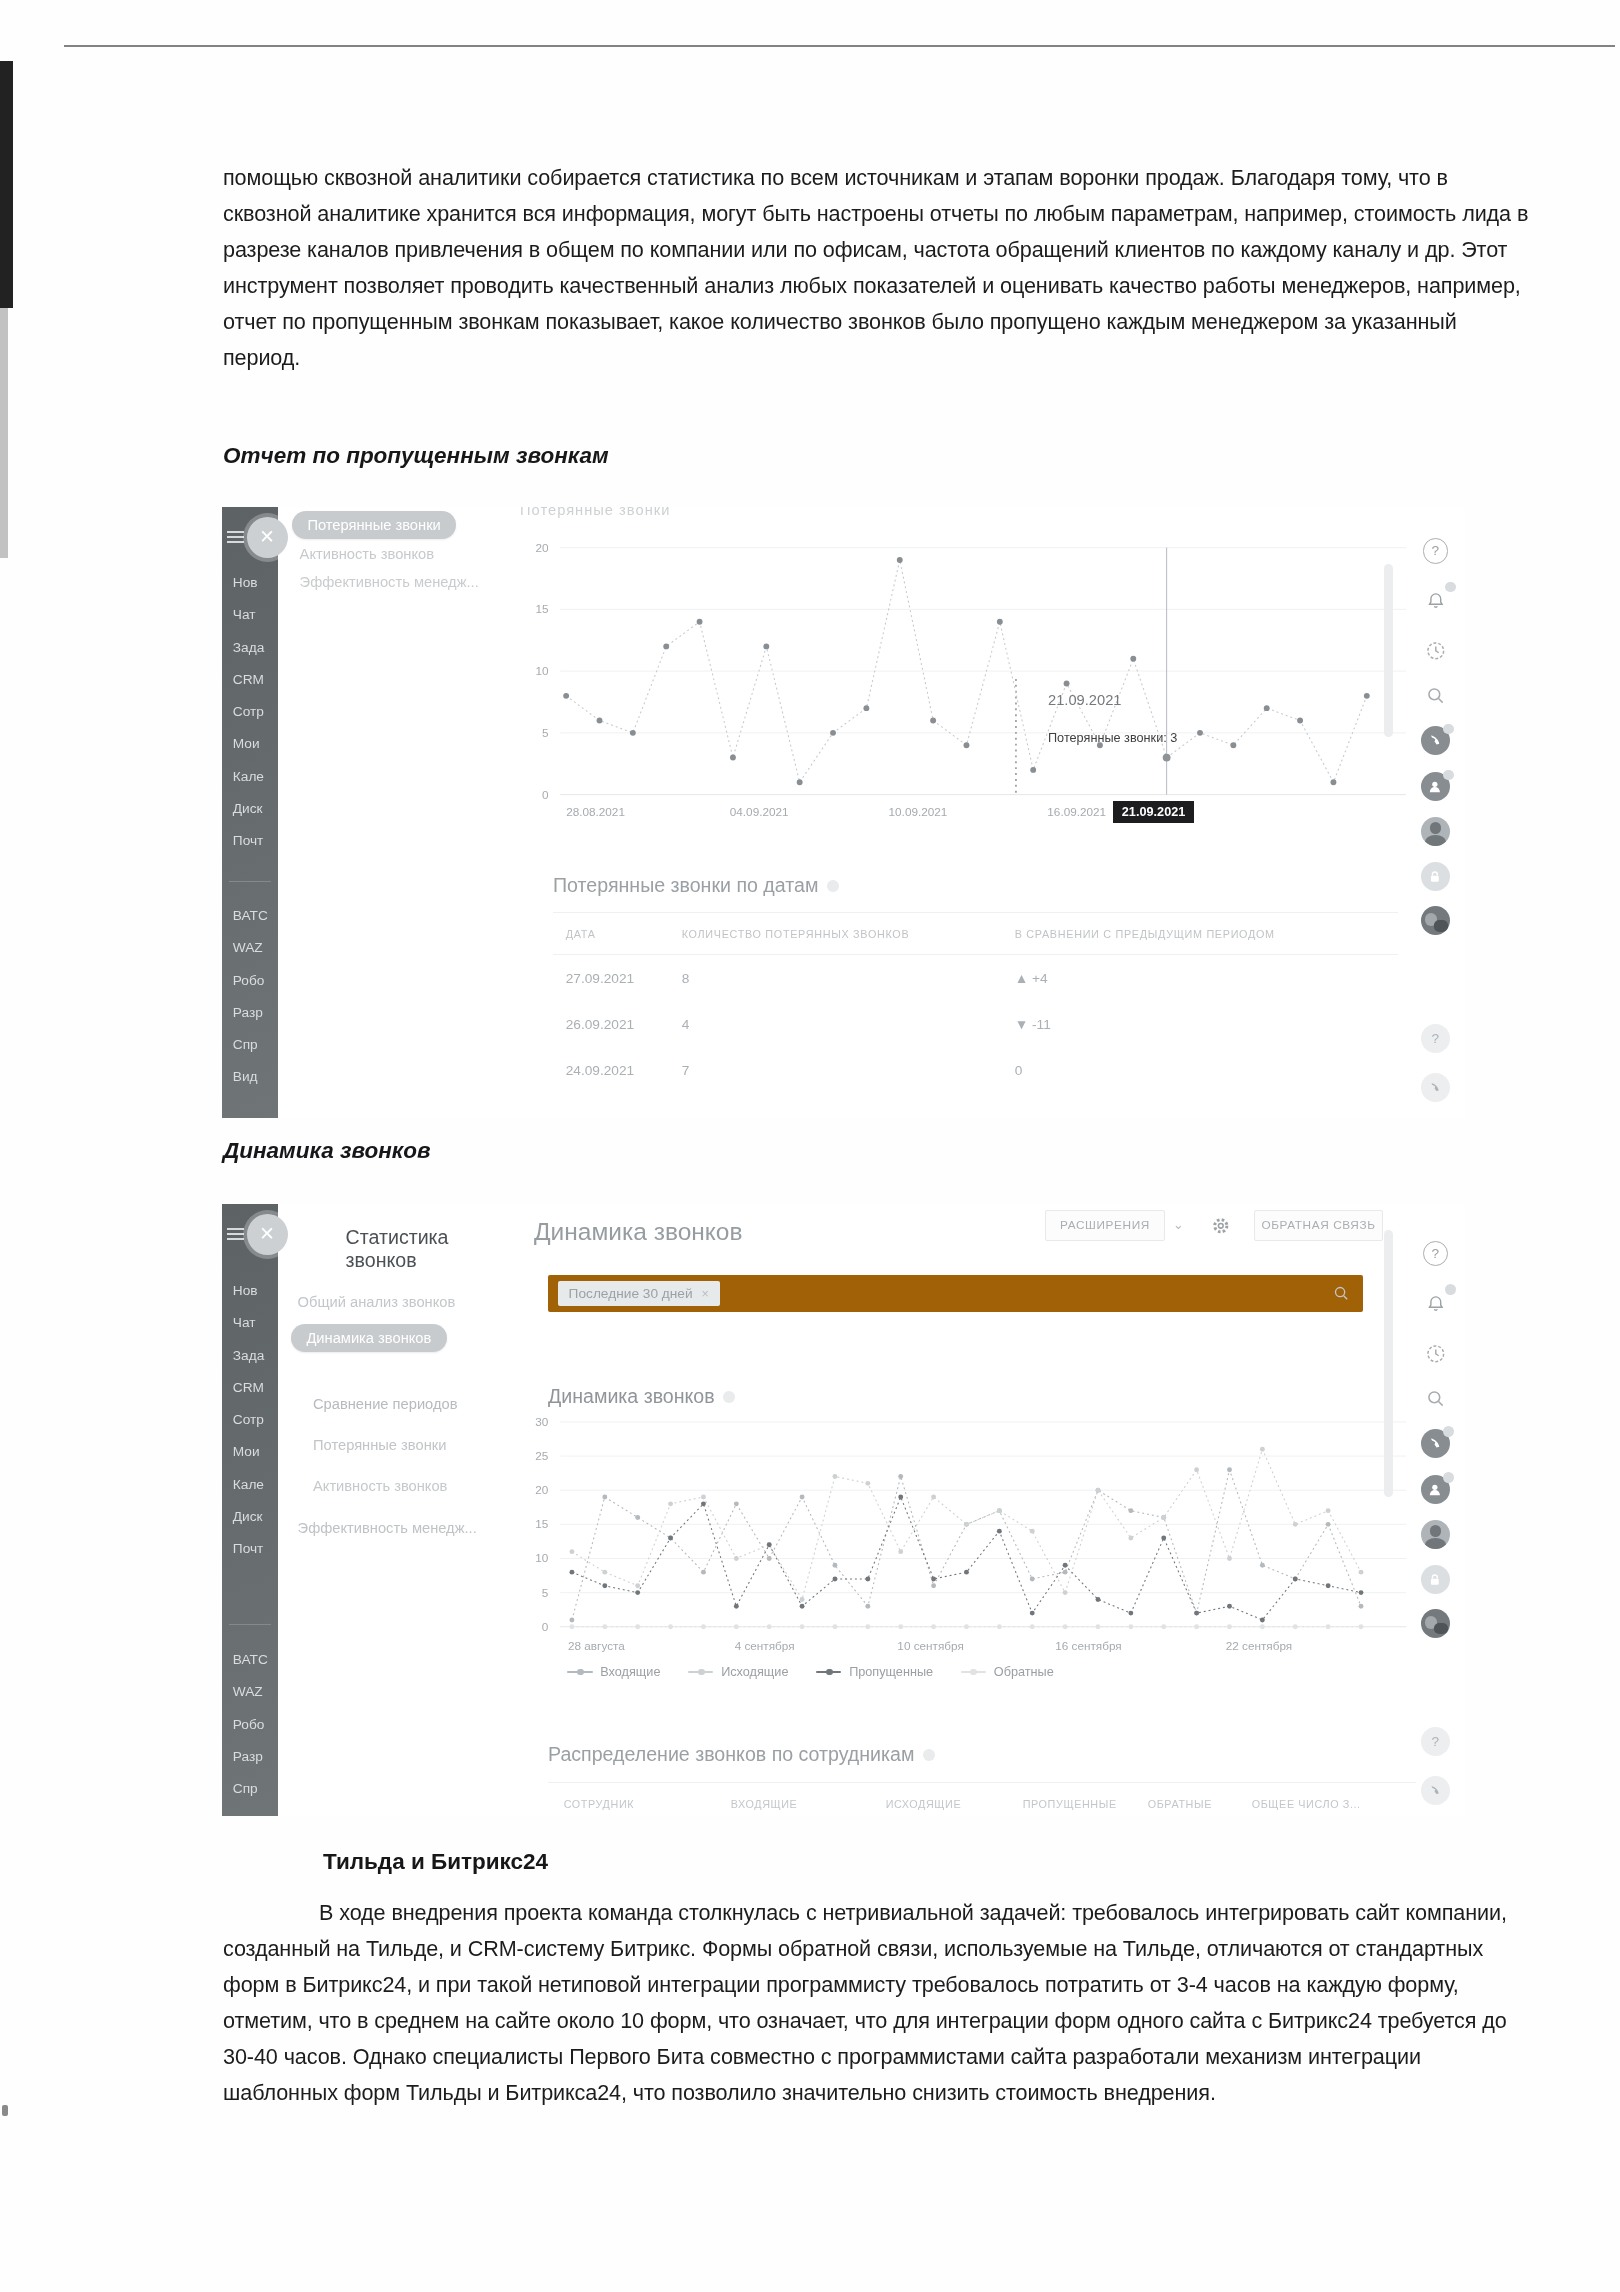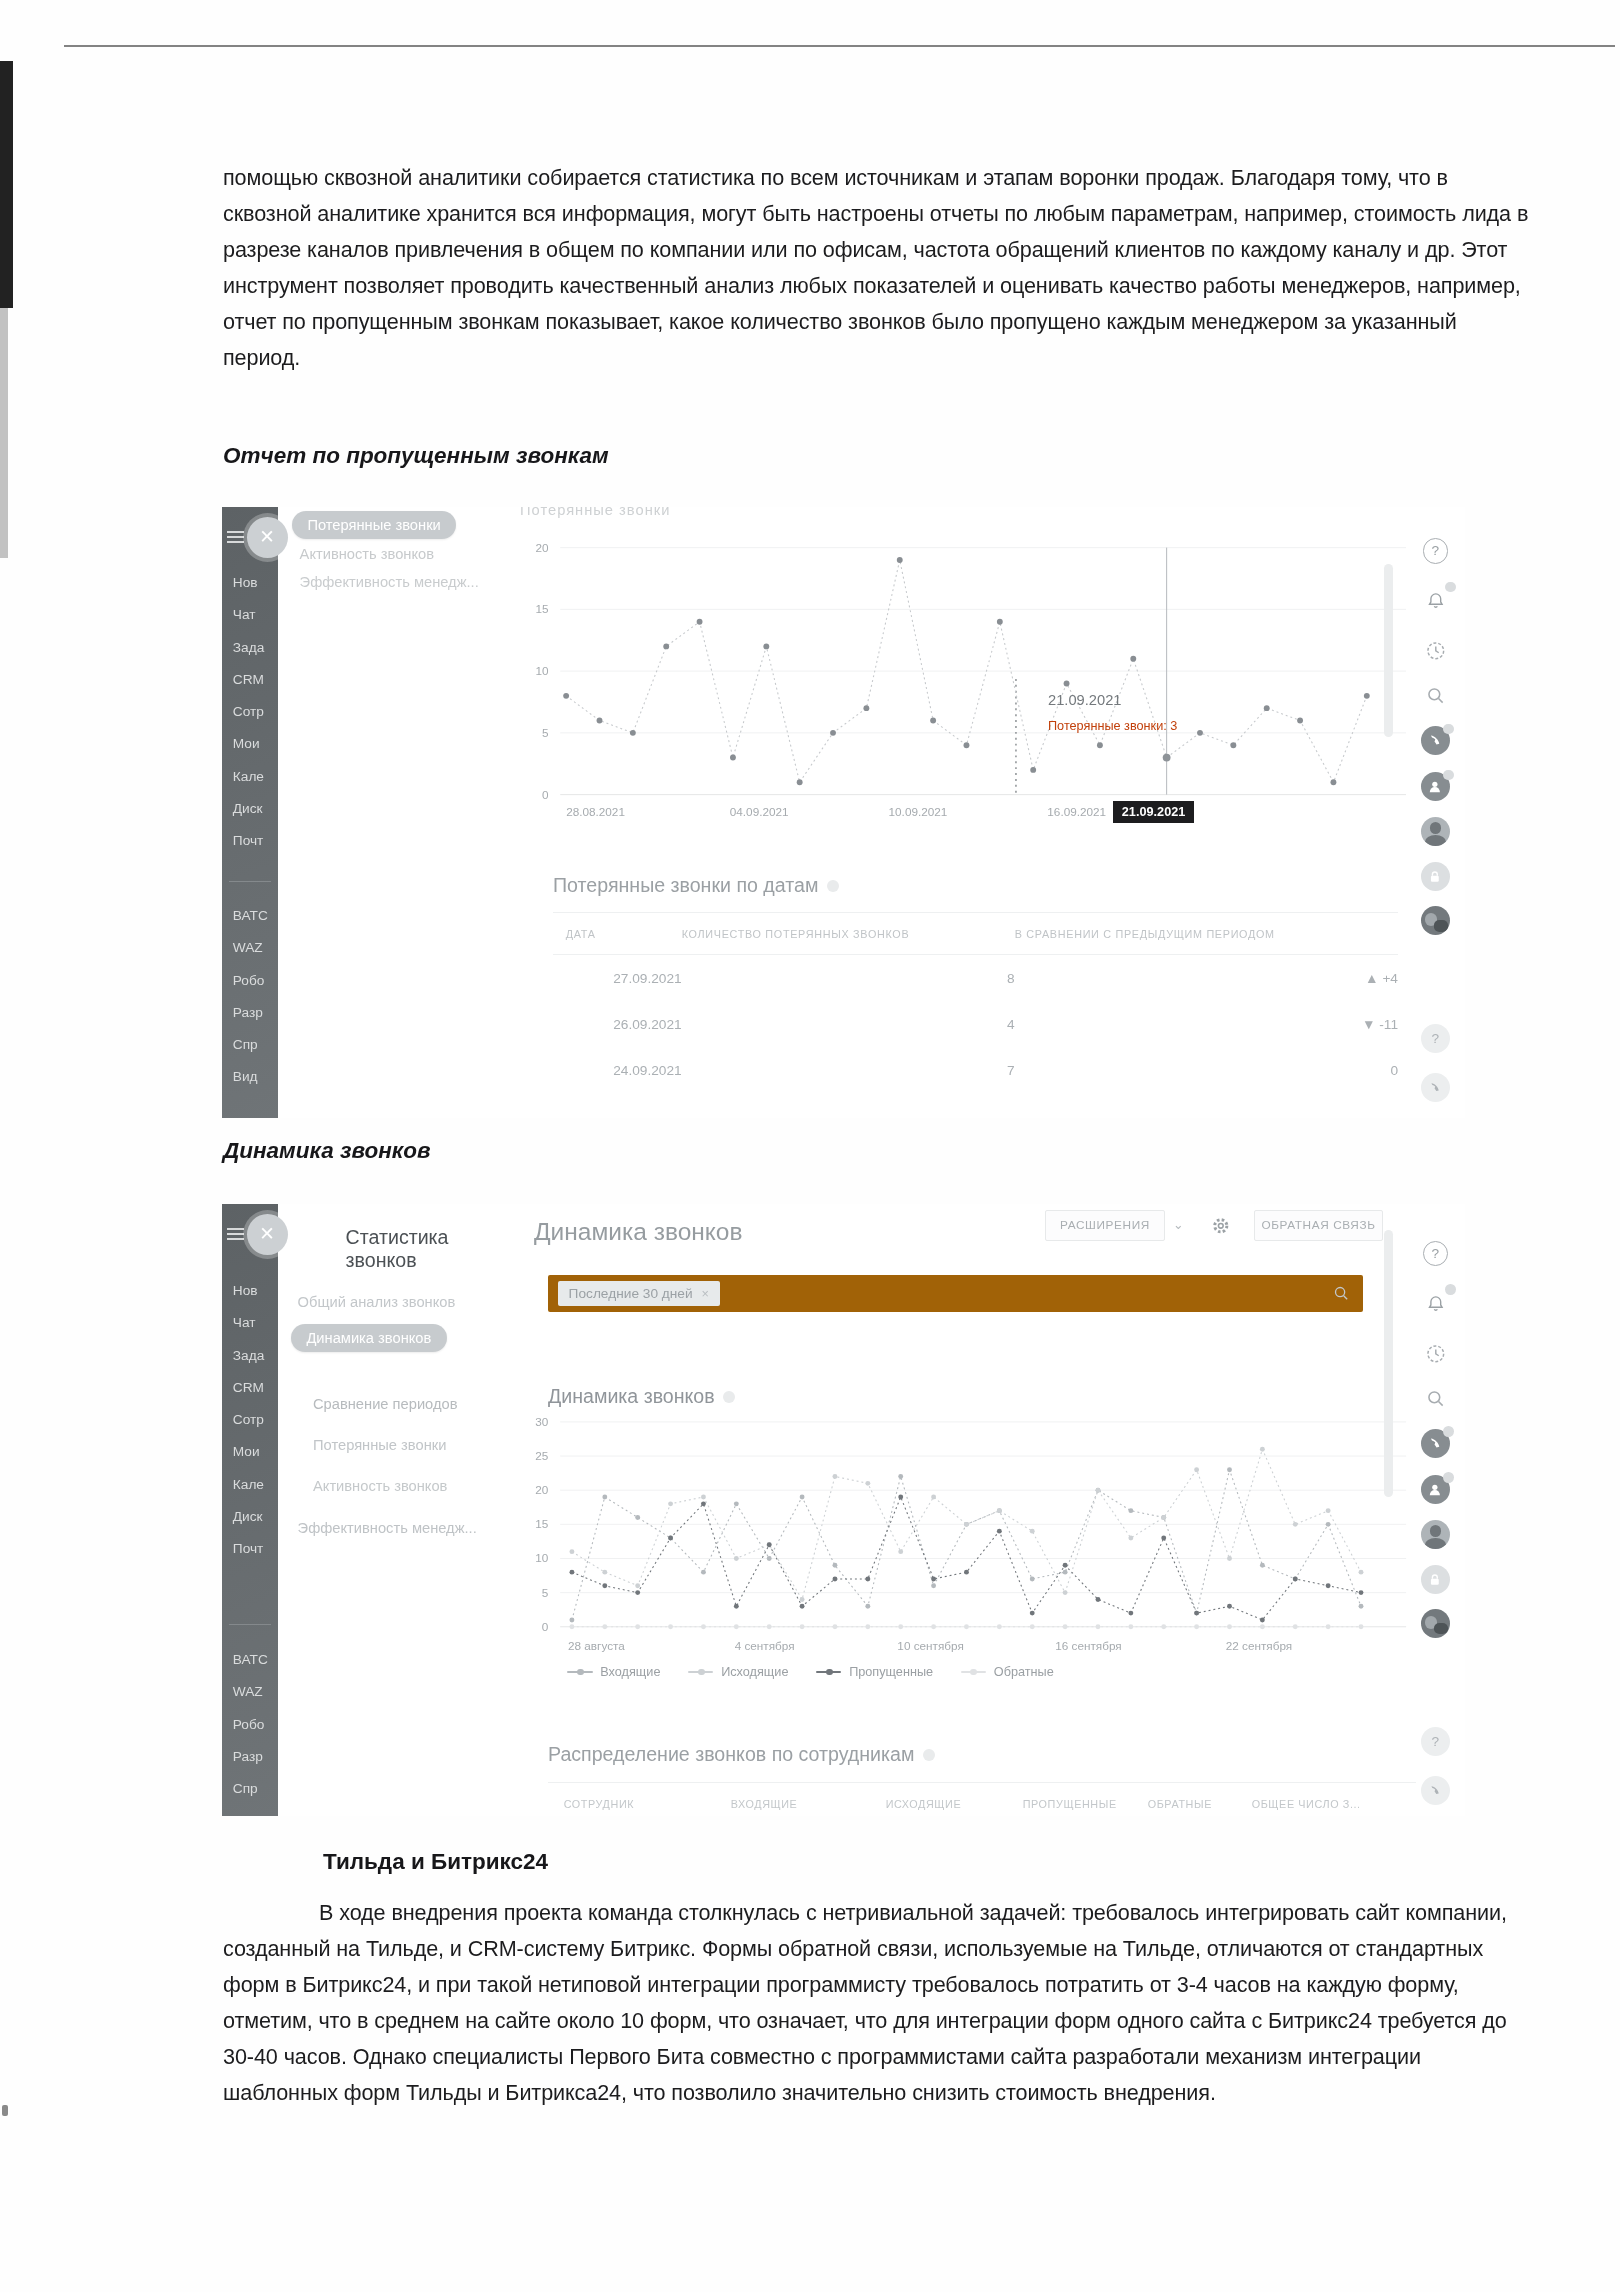--- a/index.html
+++ b/index.html
@@ -52,34 +52,34 @@
   .pn-b3 { left:35px; top:233px; color:#c1c5c8; }
   .pn-b4 { left:35px; top:274px; color:#c5c9cb; }
   .pn-b5 { left:19.6px; top:316px; color:#bfc3c6; }
 
   
   .fade-title { position:absolute; left:298px; top:-4.9px; font-size:14.7px; color:#ced1d3; letter-spacing:1px; }
   .chart-host { position:absolute; }
   #c1 { left:297px; top:22.5px; }
   #c2 { left:297px; top:205px; }
   .tt1 { position:absolute; left:826px; top:185px; font-size:14.7px; color:#74797d; }
-  .tt2 { position:absolute; left:826px; top:212px; font-size:12.7px; color:#c2410c; }
+  .tt2 { position:absolute; left:826px; top:224px; font-size:12.7px; color:#404040; }
   .xbadge { position:absolute; top:294px; left:961px; background:#1d1d1f; color:#fff; font-size:12.7px; font-weight:bold; padding:3.9px 8.8px; }
 
   
   .tsec { position:absolute;margin-top:13px; }
   .tsec1 { left:331px; top:354px; width:845px; }
   .tsec2 { left:326px; top:526px; width:868px; }
   .tsec-title { font-size:19.6px; color:#9ba0a4; }
   .qmini { display:inline-block; width:11.8px; height:11.8px; border-radius:50%; background:#e9ebec; margin-left:8.8px; }
   .hl { height:1px; background:#eef0f1; }
   .tsec1 .hl.a { margin-top:14.7px; } .tsec1 .hl.b { margin-top:0; }
   .thead1, .trow1 { display:grid; grid-template-columns:116px 333px auto; padding-left:12.7px; align-items:center; }
   .thead1 { font-size:10.8px; letter-spacing:0.7px; color:#c0c4c7; padding-top:15.7px; padding-bottom:13.7px; }
-  .trow1 { height:46px; font-size:13.7px; color:#abb0b4;text-align:right; }
+  .trow1 { height:46px; font-size:13.7px; color:#abb0b4; }
   .tsec2 .hl.a { margin-top:15.7px; }
   .thead2 { display:grid; grid-template-columns:167px 155px 137px 125px 104px auto; padding-left:15.7px; font-size:10.8px; letter-spacing:0.6px; color:#c3c7ca; padding-top:15.7px; }
 
   
   .s2-title { position:absolute; left:312px; top:13.7px; font-size:24.5px; color:#969ca0; }
   .btn { position:absolute; height:31px; border:1px solid #e7e9ea; background:#fcfcfd; color:#a9aeb2; font-size:11.8px; letter-spacing:0.6px; display:flex; align-items:center; justify-content:center; border-radius:2px; }
   .btn-ext { left:823px; top:5.9px; width:120px; }
   .btn-fb  { left:1032px; top:5.9px; width:129px; }
   .chev { position:absolute; left:951px; top:12.7px; color:#b4b9bd; font-size:12.7px; }
   .gearbox { position:absolute; left:986px; top:8.8px; width:25.5px; height:25.5px; display:flex; align-items:center; justify-content:center; }

